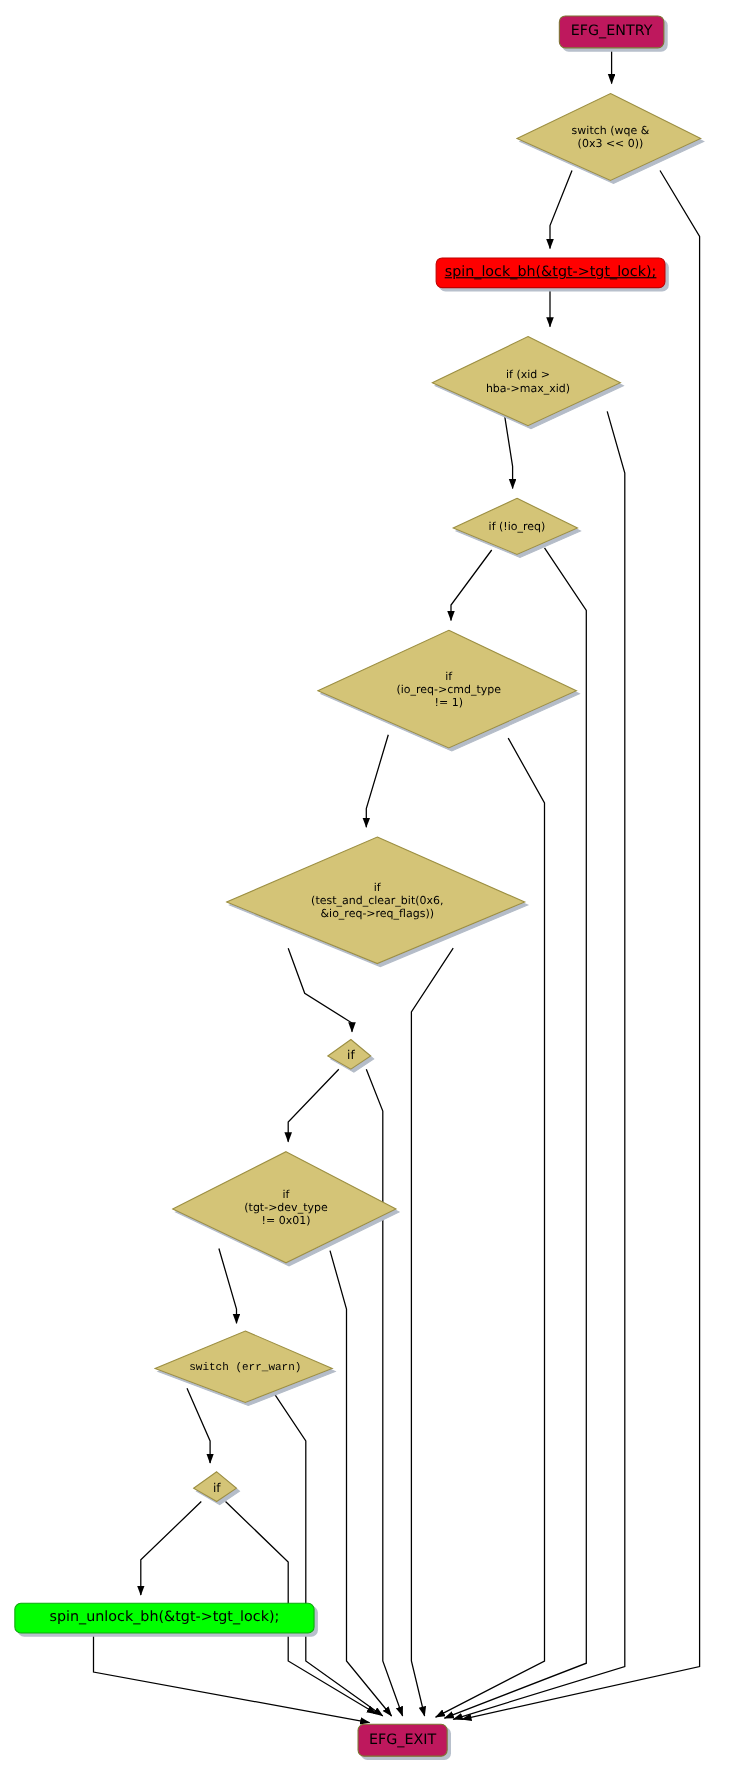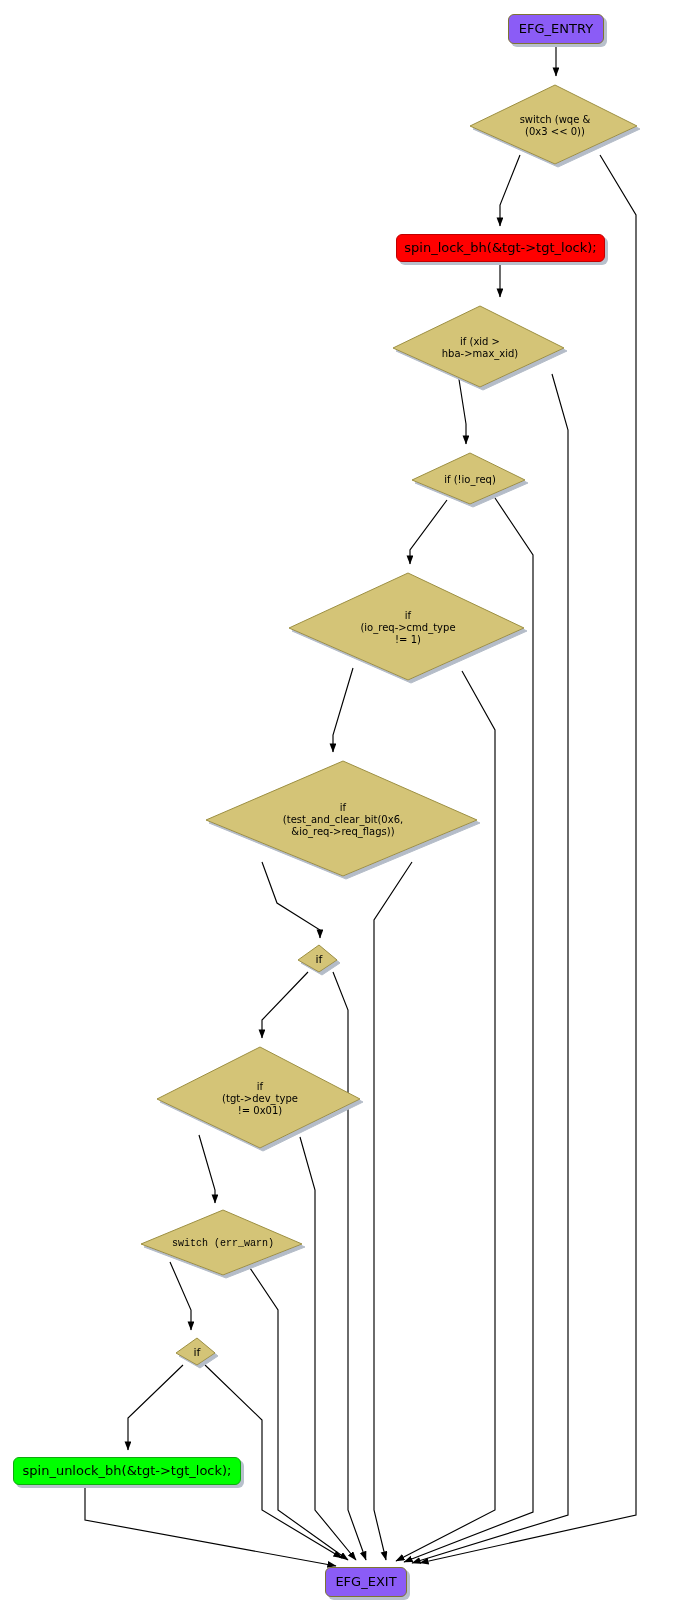--- a/index.html
+++ b/index.html
@@ -33,26 +33,27 @@
     justify-content: center;
     text-align: center;
     white-space: pre;
     line-height: 1.17;
     color: #000000;
     z-index: 5;
   }
   .node-rect {
     border-radius: 6px;
     border: 1px solid #7d7432;
-    background: #8b5cf6;
+    background: #be185d;
     font-size: 13px;
   }
   .node-rect.red {
     background: #ff0000;
     border: 1px solid #c00000;
+    text-decoration: underline;
   }
   .node-rect.green {
     background: #00ff00;
     border: 1px solid #0faa0f;
   }
   .node-diamond-wrap {
     position: absolute;
     z-index: 5;
   }
   .node-diamond-shape {
@@ -185,17 +186,17 @@
           <polygon points="83,1 162,35 83,66 1,35" fill="#d4c477" stroke="#9c8f42" stroke-width="1" filter="url(#nodeshadow)"></polygon>
         </svg>
         <div class="node-diamond-label">switch (err_warn)</div>
       </div>
       <div class="node-diamond-wrap" style="left: 175px; top: 1337px; width: 44px; height: 32px;">
         <svg class="node-diamond-shape" viewBox="0 0 44 32" preserveAspectRatio="none">
           <polygon points="22,1 40,16 22,28 1,16" fill="#d4c477" stroke="#9c8f42" stroke-width="1" filter="url(#nodeshadow)"></polygon>
         </svg>
         <div class="node-diamond-label tiny">if</div>
       </div>
-      <div class="node node-rect green" style="left: 13px; top: 1457px; width: 228px; height: 28px; box-shadow: rgb(184, 192, 204) 3px 3px 0px;">spin_unlock_bh(&amp;tgt-&gt;tgt_lock);</div>
+      <div class="node node-rect green" style="left: 13px; top: 1457px; width: 273px; height: 28px; box-shadow: rgb(184, 192, 204) 3px 3px 0px;">spin_unlock_bh(&amp;tgt-&gt;tgt_lock);</div>
       <div class="node node-rect" style="left: 325px; top: 1567px; width: 82px; height: 30px; box-shadow: rgb(184, 192, 204) 3px 3px 0px;">EFG_EXIT</div>
     </div>
 
 </div>
 
 </body></html>

